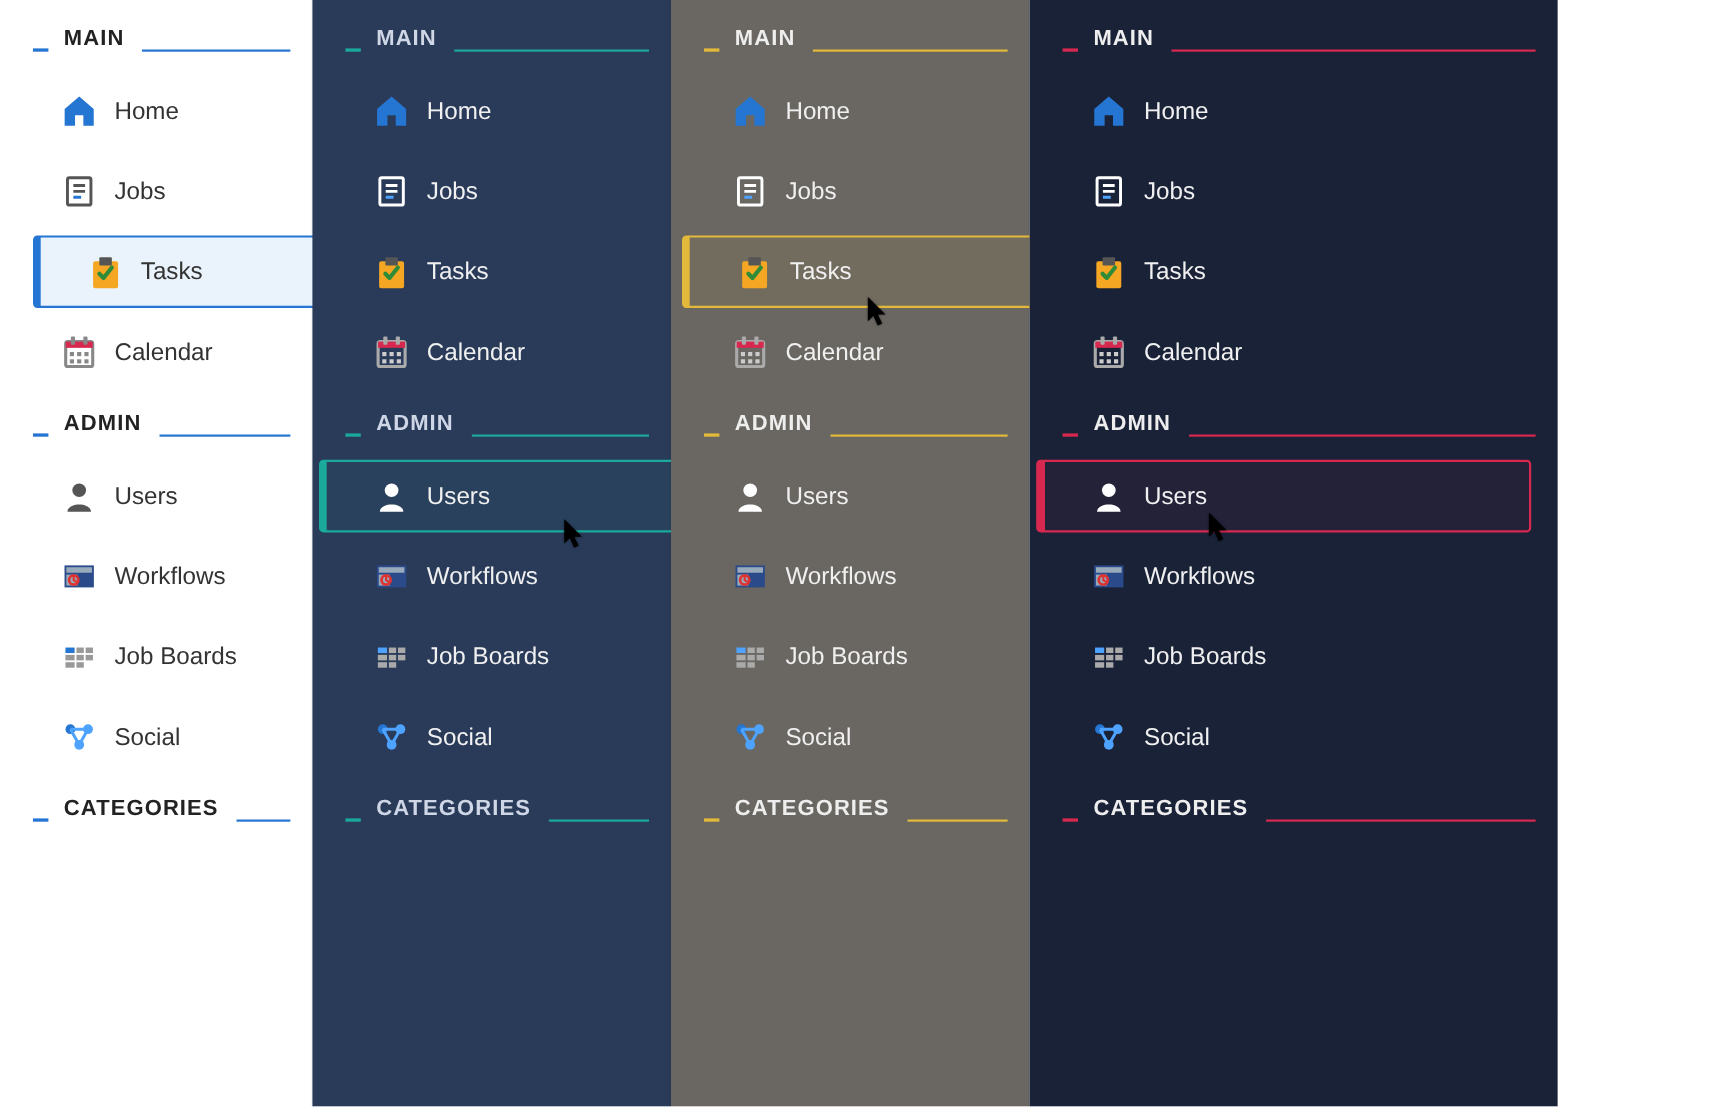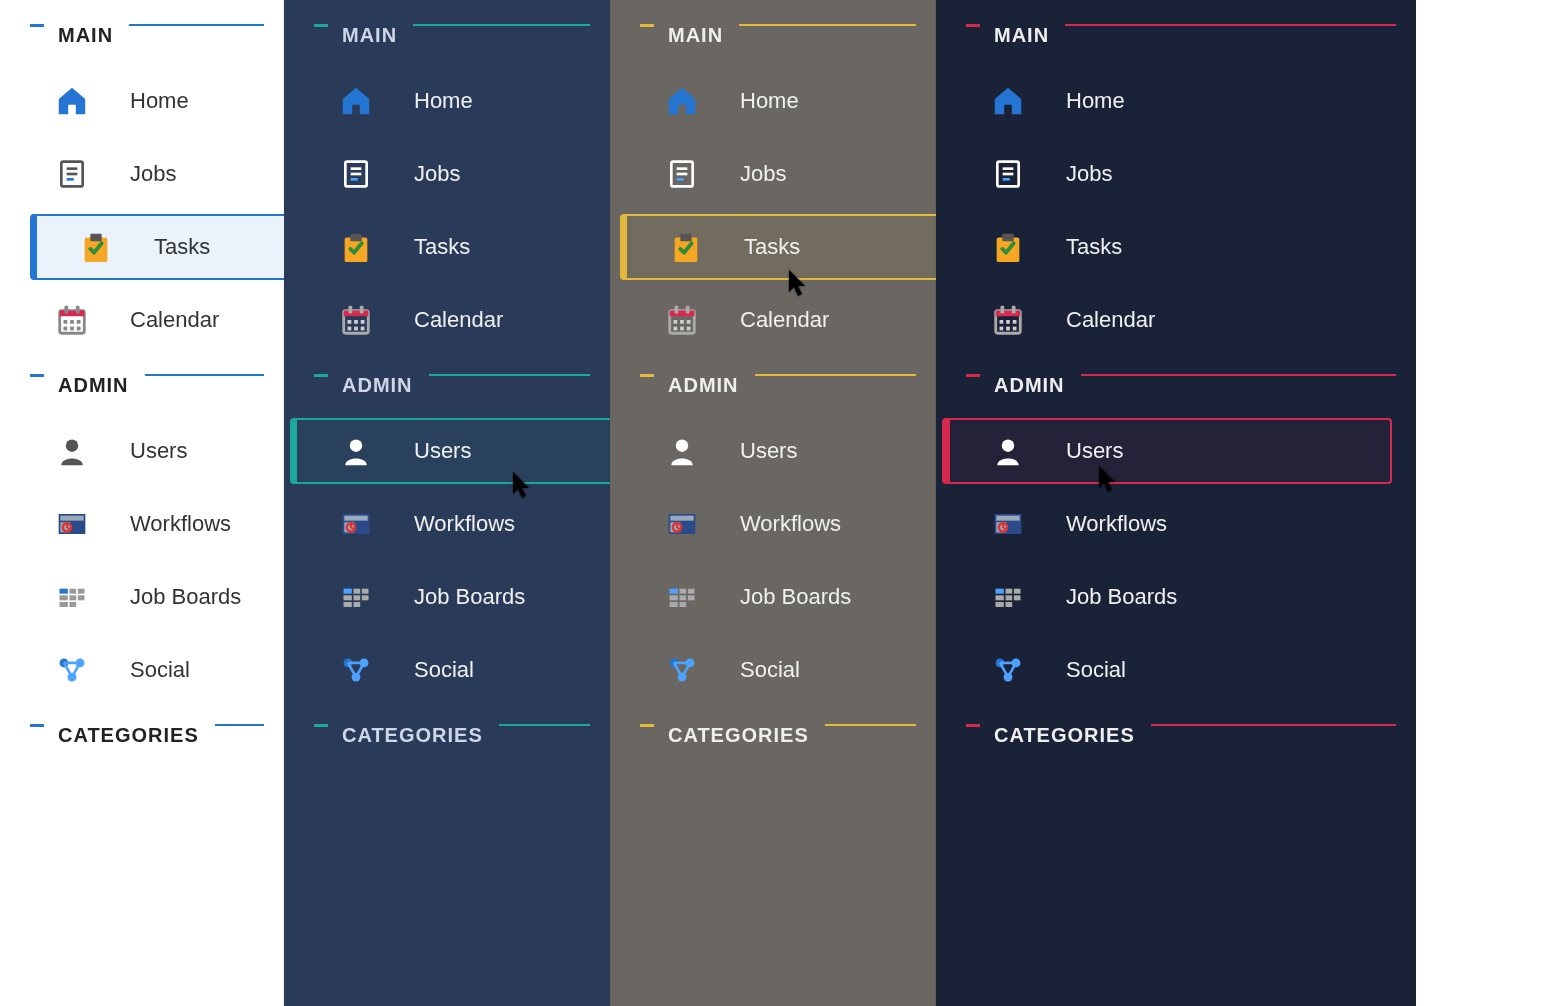--- a/index.html
+++ b/index.html
@@ -17,21 +17,21 @@
     padding-top: 10px;
     position: relative;
   }
   .panel-1 { width: 284px; background:#fff; color:#222; }
   .panel-2 { width: 326px; background:#2a3b5a; color:#fff; }
   .panel-3 { width: 326px; background:#6a6762; color:#fff; }
   .panel-4 { width: 480px; background:#1a2238; color:#fff; }
 
   .section-header {
     display:flex;
-    align-items:flex-start;
+    align-items:flex-end;
     padding: 14px 20px 14px 30px;
     font-weight:700;
     letter-spacing:1px;
     font-size:20px;
   }
   .panel-1 .section-header, .panel-4 .section-header { padding-left:30px; }
   .panel-2 .section-header, .panel-3 .section-header { padding-left:30px; }
   .dash {
     width:14px; height:3px;
     margin-right:14px;
@@ -49,21 +49,21 @@
   .panel-1 .section-header { color:#222; }
   .panel-2 .section-header { color:#cfd7e6; }
   .panel-3 .section-header { color:#eee; }
   .panel-4 .section-header { color:#eee; }
 
   .nav-item {
     display:flex;
     align-items:center;
     height:66px;
     padding:0 24px 0 46px;
-    gap:40px;
+    gap:14px;
     border:2px solid transparent;
     border-radius:4px;
     margin:7px 6px;
     cursor:pointer;
     position:relative;
   }
   .panel-1 .nav-item { color:#333; }
   .panel-2 .nav-item, .panel-3 .nav-item, .panel-4 .nav-item { color:#f0f0f0; }
 
   

